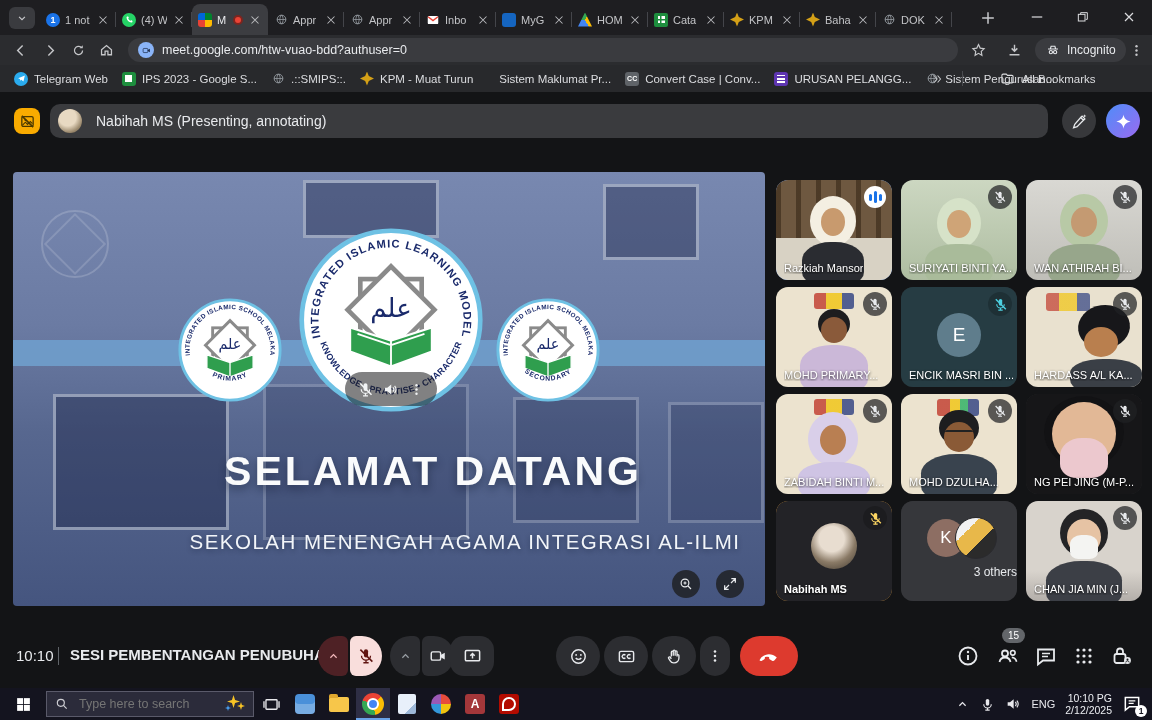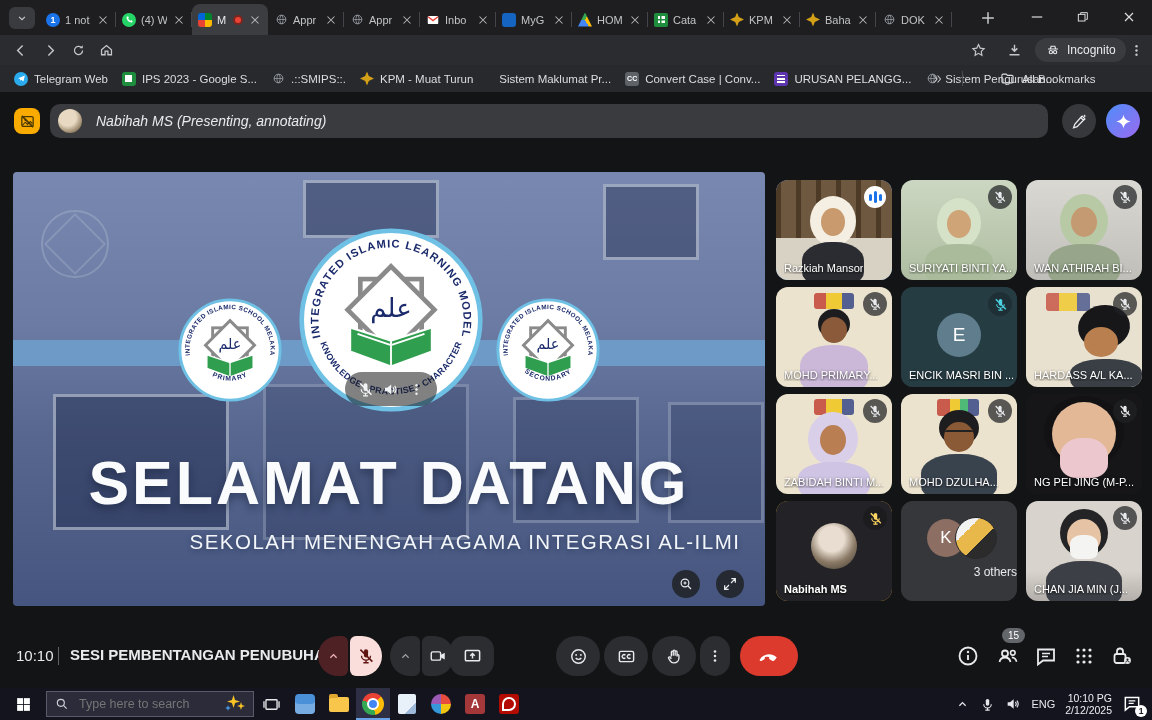--- a/index.html
+++ b/index.html
@@ -60,38 +60,38 @@
   .bm-div{position:absolute;left:962px;top:6px;height:15px;width:1px;background:#4a4b4f;}
   .allbm{position:absolute;left:1000px;display:flex;align-items:center;gap:7px;color:#dcdde0;}
 
   
   #meet{position:absolute;left:0;top:92px;width:1152px;height:596px;background:#131416;}
   .ybtn{position:absolute;left:14px;top:16px;width:26px;height:26px;border-radius:8px;background:#f9ab00;
     color:#4a3800;display:flex;align-items:center;justify-content:center;}
   .ppill{position:absolute;left:50px;top:12px;width:998px;height:34px;border-radius:10px;background:#3a3b3e;
     display:flex;align-items:center;gap:14px;padding:0 8px;box-sizing:border-box;}
   .pavatar{width:24px;height:24px;border-radius:50%;background:radial-gradient(circle at 40% 35%,#e8d9c2 0 40%,#9c8a6e 70%,#5c503e);}
-  .pname{color:#e8eaed;font-size:14px;font-style:italic;}
+  .pname{color:#e8eaed;font-size:14px;}
   .annbtn{position:absolute;left:1062px;top:12px;width:34px;height:34px;border-radius:50%;background:#37383b;
     color:#e8eaed;display:flex;align-items:center;justify-content:center;}
   .gembtn{position:absolute;left:1106px;top:12px;width:34px;height:34px;border-radius:50%;
     background:linear-gradient(135deg,#4f8df9,#9a6bf0);color:#fff;display:flex;align-items:center;justify-content:center;}
 
   
   #slide{position:absolute;left:13px;top:80px;width:752px;height:434px;border-radius:4px;overflow:hidden;
     background:linear-gradient(180deg,#7888b0 0%,#6b7ba3 35%,#57678f 60%,#45557f 100%);}
   .win{position:absolute;background:rgba(20,30,64,.38);border:3px solid rgba(230,238,250,.5);}
   .band{position:absolute;left:0;top:168px;width:752px;height:26px;background:#6f9dcb;opacity:.92;}
   .wm{position:absolute;left:28px;top:38px;width:64px;height:64px;border-radius:50%;border:2px solid rgba(255,255,255,.35);opacity:.5;}
   .wm::after{content:"";position:absolute;inset:10px;border:2px solid rgba(255,255,255,.3);transform:rotate(45deg);}
   .logo{position:absolute;}
   .minictl{position:absolute;left:332px;top:200px;width:92px;height:34px;border-radius:18px;
     background:rgba(25,26,28,.55);display:flex;align-items:center;justify-content:space-around;color:#f1f3f4;padding:0 8px;box-sizing:border-box;}
   .stitle{position:absolute;left:0;top:276px;width:752px;text-align:center;color:#fafbfc;
-    font-size:61px;font-weight:800;letter-spacing:3px;text-shadow:0 4px 8px rgba(10,20,40,.45);}
+    font-size:41px;font-weight:800;letter-spacing:3px;text-shadow:0 4px 8px rgba(10,20,40,.45);padding-left:44px;}
   .ssub{position:absolute;left:0;top:358px;width:904px;text-align:center;color:#f2f5f9;
     font-size:20.5px;letter-spacing:1.5px;text-shadow:0 2px 5px rgba(10,20,40,.4);}
   .slidebtn{position:absolute;width:28px;height:28px;border-radius:50%;background:rgba(32,33,36,.85);
     color:#e8eaed;display:flex;align-items:center;justify-content:center;}
 
   
   .tile{position:absolute;width:116px;height:100px;border-radius:12px;background:#27282b;overflow:hidden;}
   .c1{left:776px}.c2{left:901px}.c3{left:1026px}
   .r1{top:88px}.r2{top:195px}.r3{top:302px}.r4{top:409px}
   .tile.speaking{box-shadow:0 0 0 3px #7baaf7 inset;}
@@ -487,20 +487,28 @@
     <div class="navbtn" style="left:66px">
         <svg class="ic" width="15" height="15" viewBox="0 0 24 24">
           <use href="#i-reload"></use>
         </svg>
       </div>
     <div class="navbtn" style="left:94px">
         <svg class="ic" width="17" height="17" viewBox="0 0 24 24">
           <use href="#i-home"></use>
         </svg>
       </div>
+    <div class="urlpill">
+      <span class="capdot">
+          <svg class="ic" width="9" height="9" viewBox="0 0 24 24">
+            <use href="#i-cam"></use>
+          </svg>
+        </span>
+      <span class="url">meet.google.com/htw-vuao-bdd?authuser=0</span>
+    </div>
     <div class="navbtn" style="left:966px">
         <svg class="ic" width="17" height="17" viewBox="0 0 24 24">
           <use href="#i-star"></use>
         </svg>
       </div>
     <div class="navbtn" style="left:1002px">
         <svg class="ic" width="17" height="17" viewBox="0 0 24 24">
           <use href="#i-dl"></use>
         </svg>
       </div>

